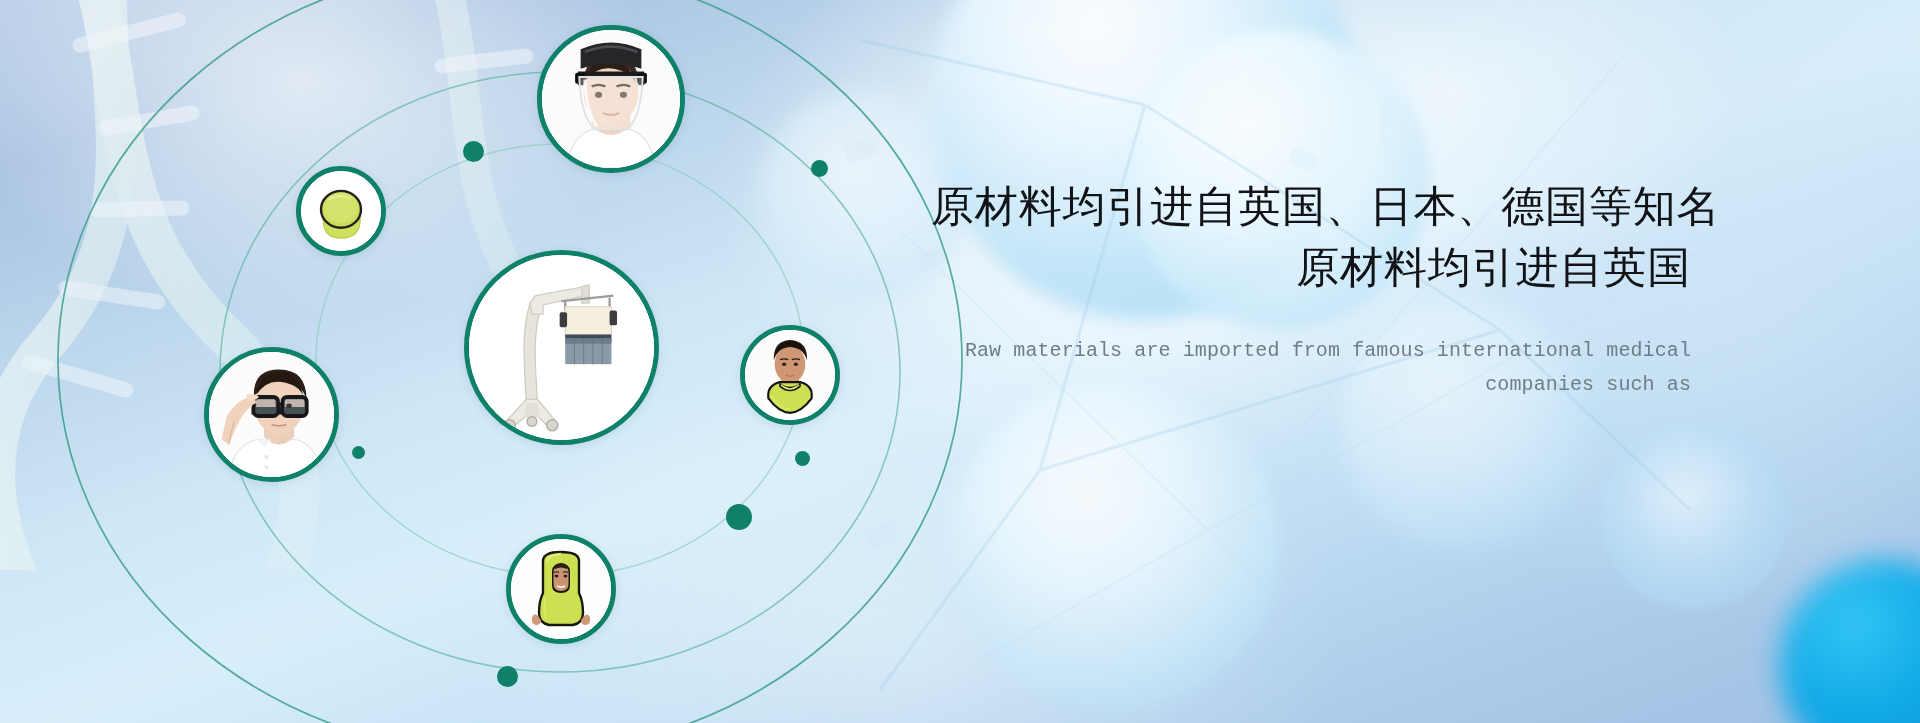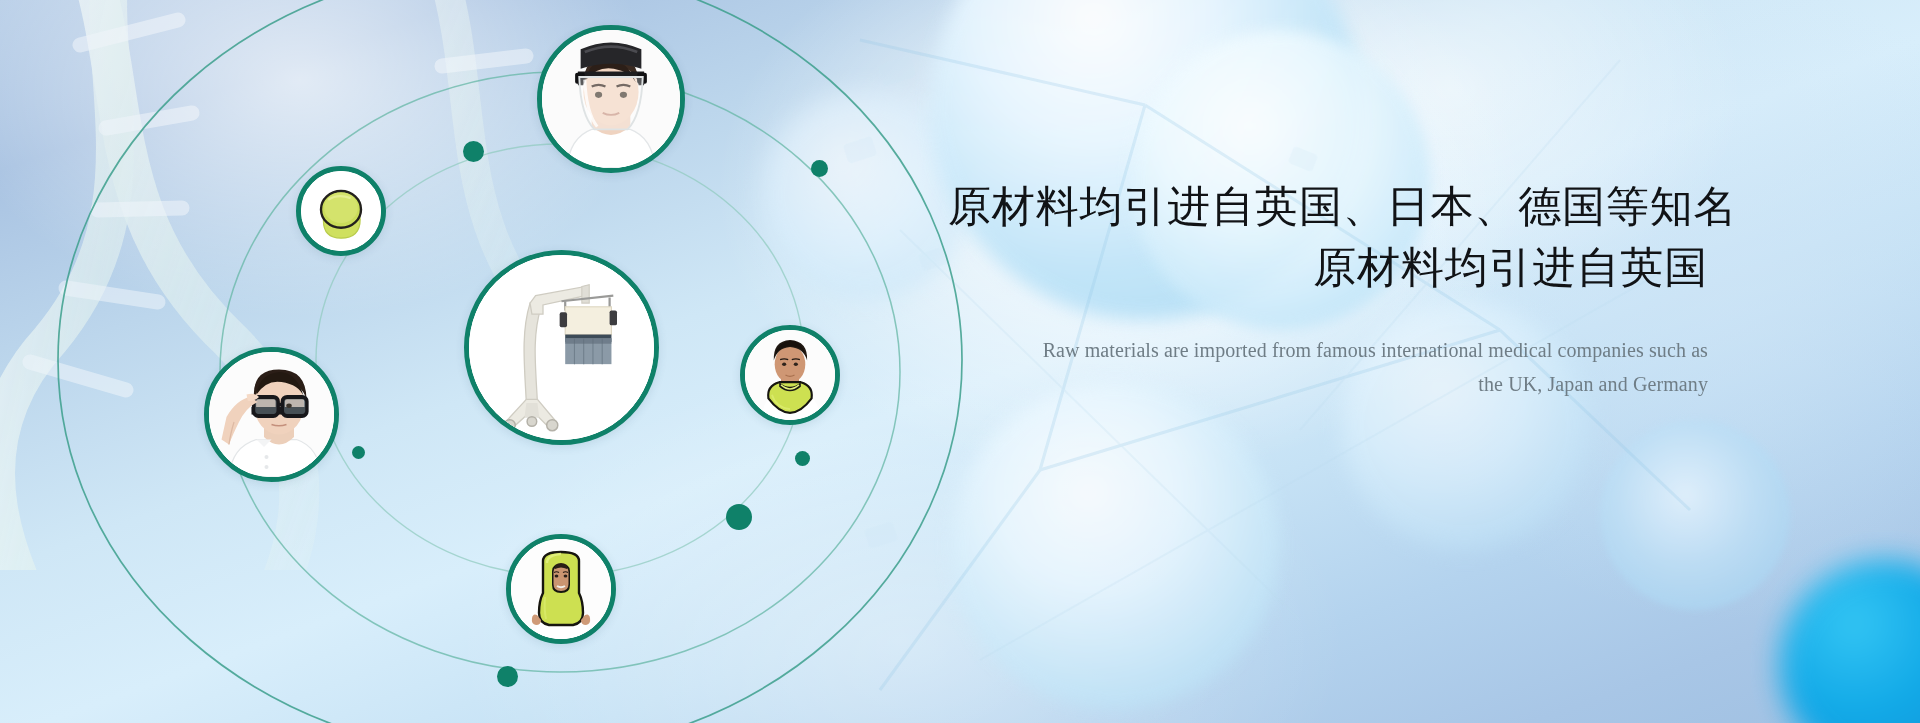--- a/index.html
+++ b/index.html
@@ -94,37 +94,37 @@
 
   
   .node {
     position: absolute; border-radius: 50%;
     background: #0f8169;
   }
 
   
   .copy {
     position: absolute;
-    right: 212px; top: 176px;
+    right: 229px; top: 176px;
     width: 760px;
     text-align: right;
   }
   .headline {
     font-family: "Liberation Sans", "DejaVu Sans", sans-serif;
     font-size: 43px;
     line-height: 1.42;
     color: #111316;
     letter-spacing: .02em;
     font-weight: 400;
     white-space: nowrap;
   }
   .headline .l2 { display: block; }
   .sub {
     margin-top: 36px;
-    font-family: Liberation Serif, serif;
+    font-family: Liberation Mono, monospace;
     font-size: 20px;
     line-height: 1.68;
     color: #6f7d86;
     letter-spacing: .005em;
   }
   .sub span { display: block; }
 </style>
 </head>
 <body>
 
@@ -354,17 +354,16 @@
     </div>
   </div>
 
   <div class="copy">
     <div class="headline">
       <span class="l1">原材料均引进自英国、日本、德国等知名</span>
       <span class="l2">原材料均引进自英国</span>
     </div>
     <div class="sub">
       <span>Raw materials are imported from famous international medical companies such as</span>
-      <span>the UK, Japan and Germany</span>
     </div>
   </div>
 
 </div>
 
 </body></html>

